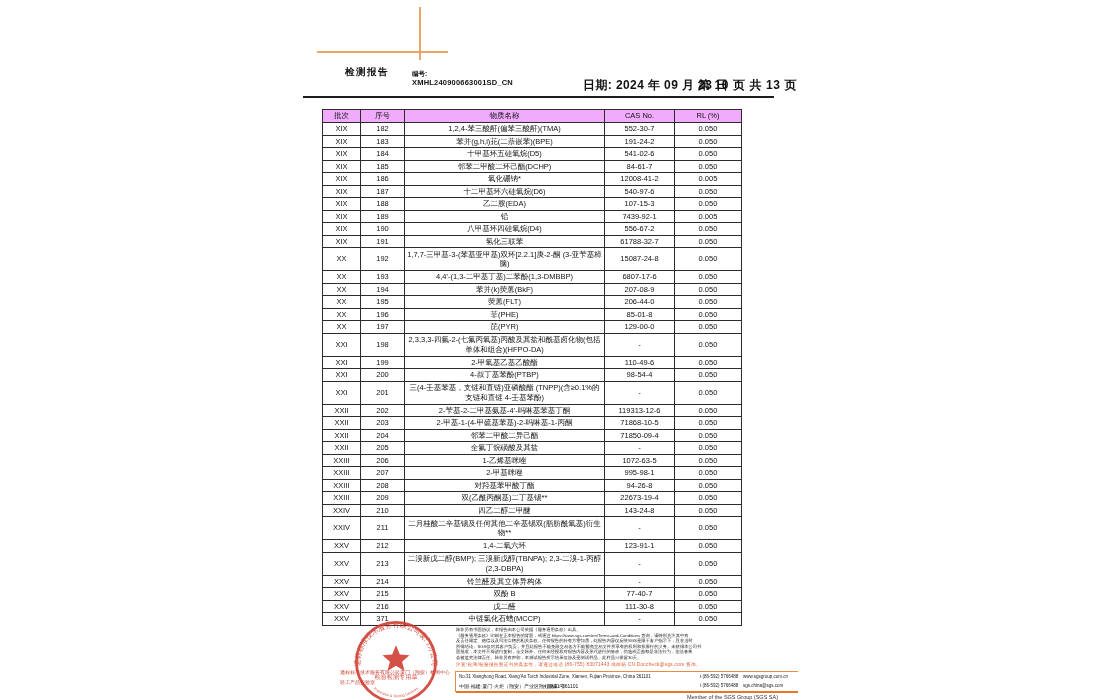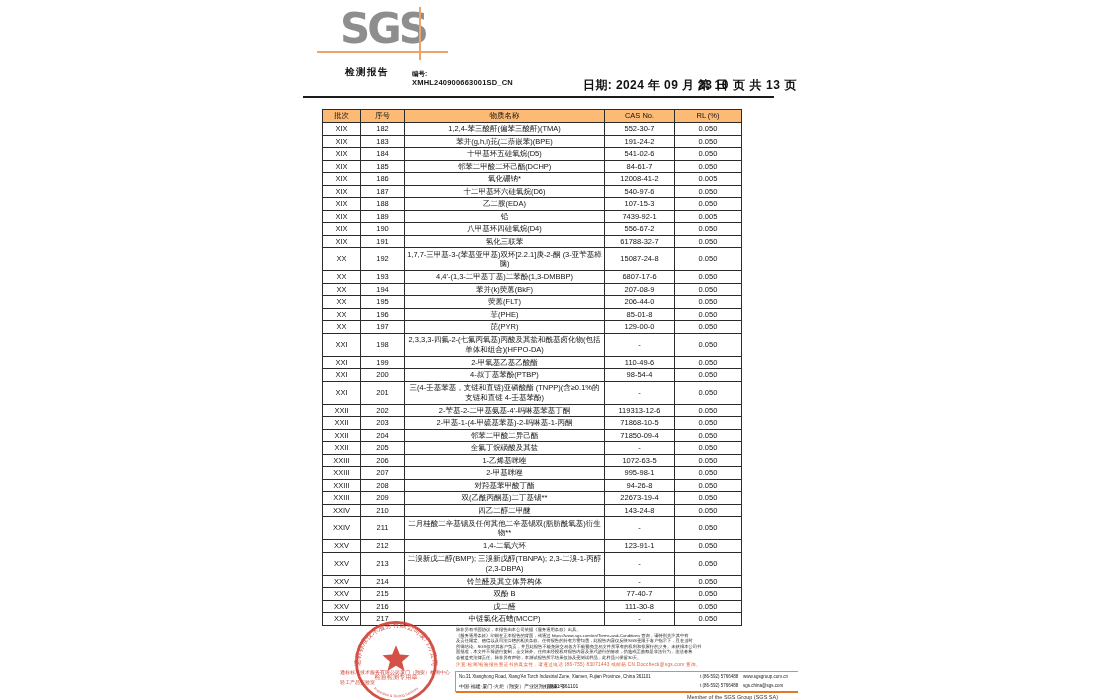--- a/index.html
+++ b/index.html
@@ -18,21 +18,21 @@
   .no-value{font-size:7.5px;font-weight:bold;line-height:9px;letter-spacing:.2px;}
   .date-line{position:absolute;left:583px;top:77px;font-size:12px;font-weight:bold;letter-spacing:.4px;}
   .page-info{position:absolute;left:698px;top:77px;font-size:12px;font-weight:bold;letter-spacing:.6px;}
   .head-rule{position:absolute;left:303px;top:96px;width:471px;height:2px;background:#1c1c1c;}
 
   
   .tbl-wrap{position:absolute;left:322px;top:109px;}
   table.subst{border-collapse:collapse;table-layout:fixed;width:419px;font-size:7.5px;line-height:9.5px;}
   table.subst th,table.subst td{border:1px solid #2b2b2b;text-align:center;vertical-align:middle;
       padding:0 2px;overflow:hidden;}
-  table.subst th{background:#fdba74;font-weight:normal;height:12px;}
+  table.subst th{background:#f0abfc;font-weight:normal;height:12px;}
   table.subst tr{height:12.5px;}
   table.subst tr.tall{height:23px;}
   col.c-batch{width:38px;} col.c-no{width:44px;} col.c-name{width:200px;}
   col.c-cas{width:70px;} col.c-rl{width:67px;}
 
   
   .stamp{position:absolute;left:352px;top:618px;width:88px;height:88px;opacity:.88;}
   .stamp-line1{position:absolute;left:340px;top:669px;font-size:5px;color:#c9473a;white-space:nowrap;z-index:0;}
   .stamp-line2{position:absolute;left:340px;top:679px;font-size:5px;color:#c9473a;white-space:nowrap;z-index:0;}
 
@@ -51,21 +51,20 @@
   .tel2{position:absolute;left:700px;top:683px;font-size:4.5px;white-space:nowrap;color:#222;}
   .web{position:absolute;left:743px;top:674px;font-size:4.5px;white-space:nowrap;color:#222;}
   .email{position:absolute;left:743px;top:683px;font-size:4.5px;white-space:nowrap;color:#222;}
   .member{position:absolute;left:640px;top:694px;width:138px;text-align:right;font-size:5.5px;color:#333;}
 </style>
 </head>
 <body>
 
 <div id="page">
 
-  <div class="sgs-logo">SGS</div>
   <div class="logo-hline"></div>
   <div class="logo-vline"></div>
 
   <div class="report-title">检测报告</div>
   <div class="no-block">
     <div class="no-label">编号:</div>
     <div class="no-value">XMHL240900663001SD_CN</div>
   </div>
   <div class="date-line">日期: 2024 年 09 月 23 日</div>
   <div class="page-info">第 10 页 共 13 页</div>
@@ -330,21 +329,21 @@
           </tr>
           <tr>
             <td>XXV</td>
             <td>216</td>
             <td>戊二醛</td>
             <td>111-30-8</td>
             <td>0.050</td>
           </tr>
           <tr>
             <td>XXV</td>
-            <td>217</td>
+            <td>371</td>
             <td>中链氯化石蜡(MCCP)</td>
             <td>-</td>
             <td>0.050</td>
           </tr>
         </tbody>
     </table>
   </div>
 
   <div class="stamp-line1">通标标准技术服务有限公司厦门（翔安）检测中心</div>
   <div class="stamp-line2">轻工产品实验室</div>

